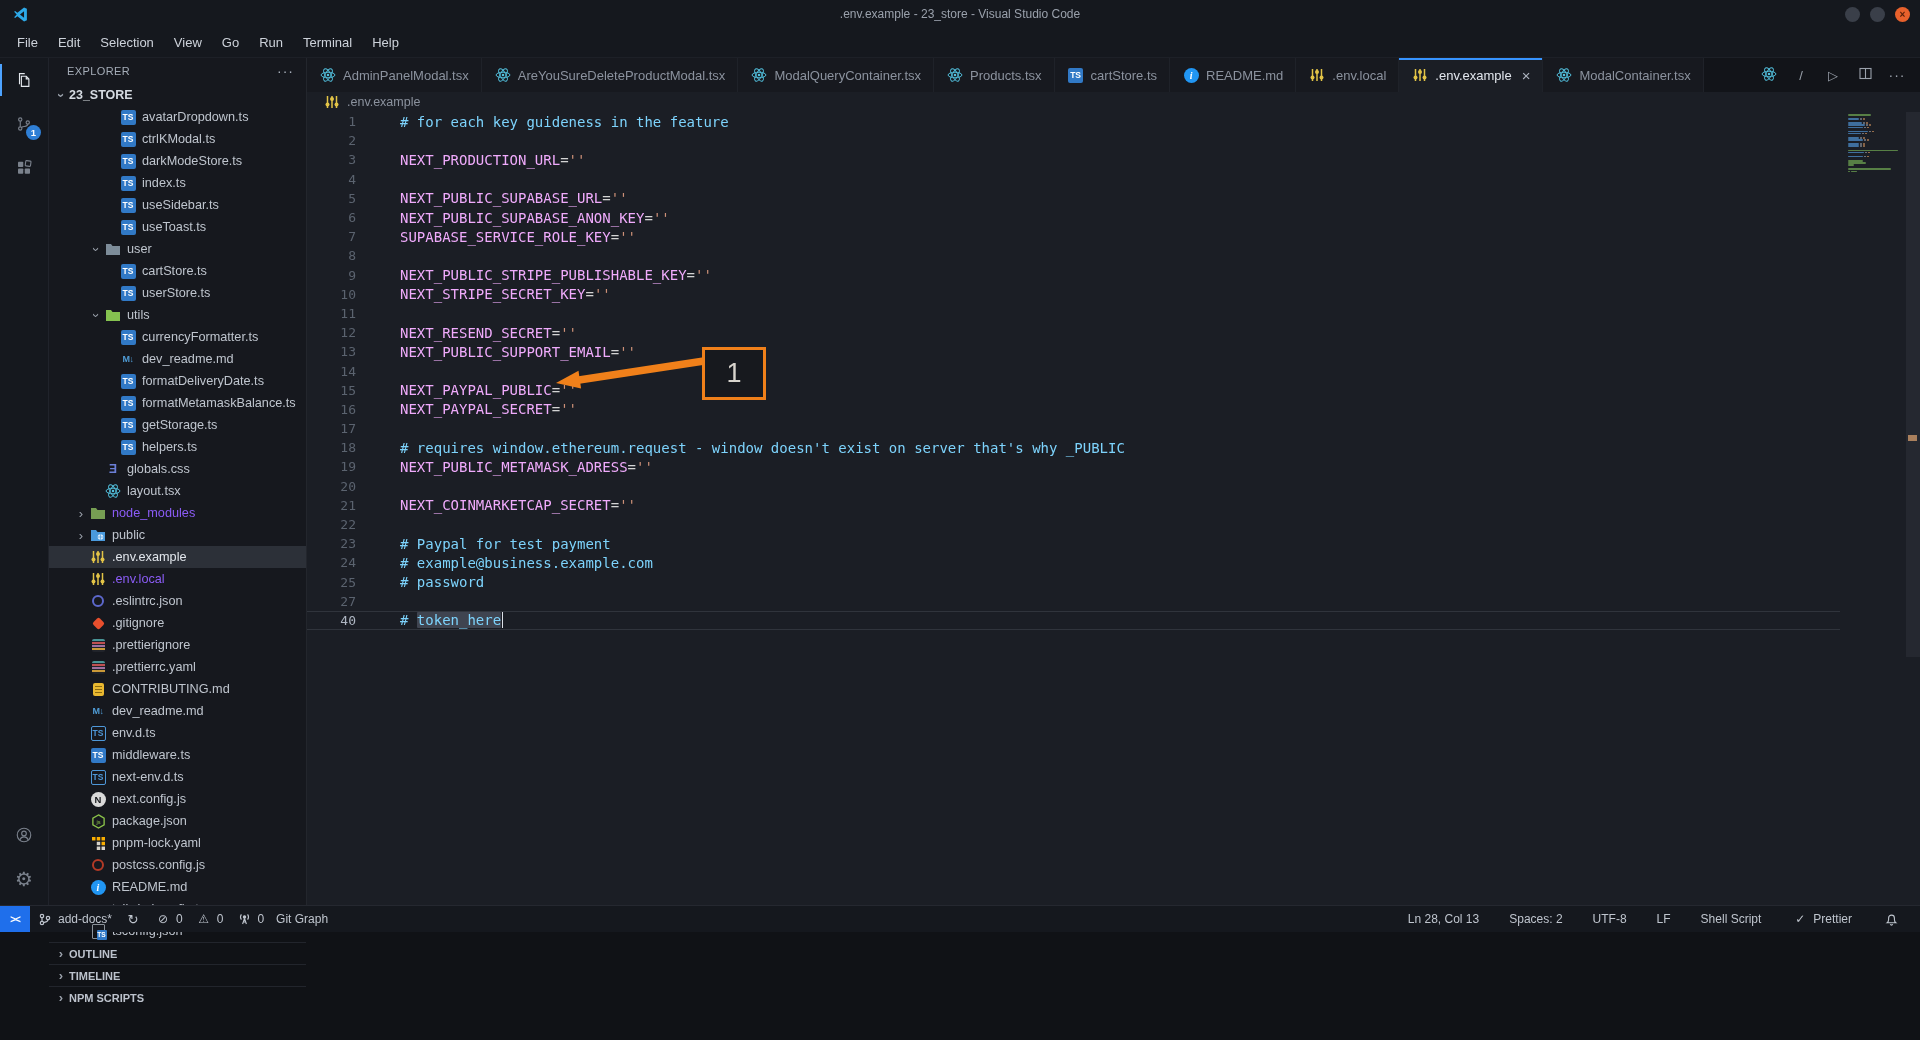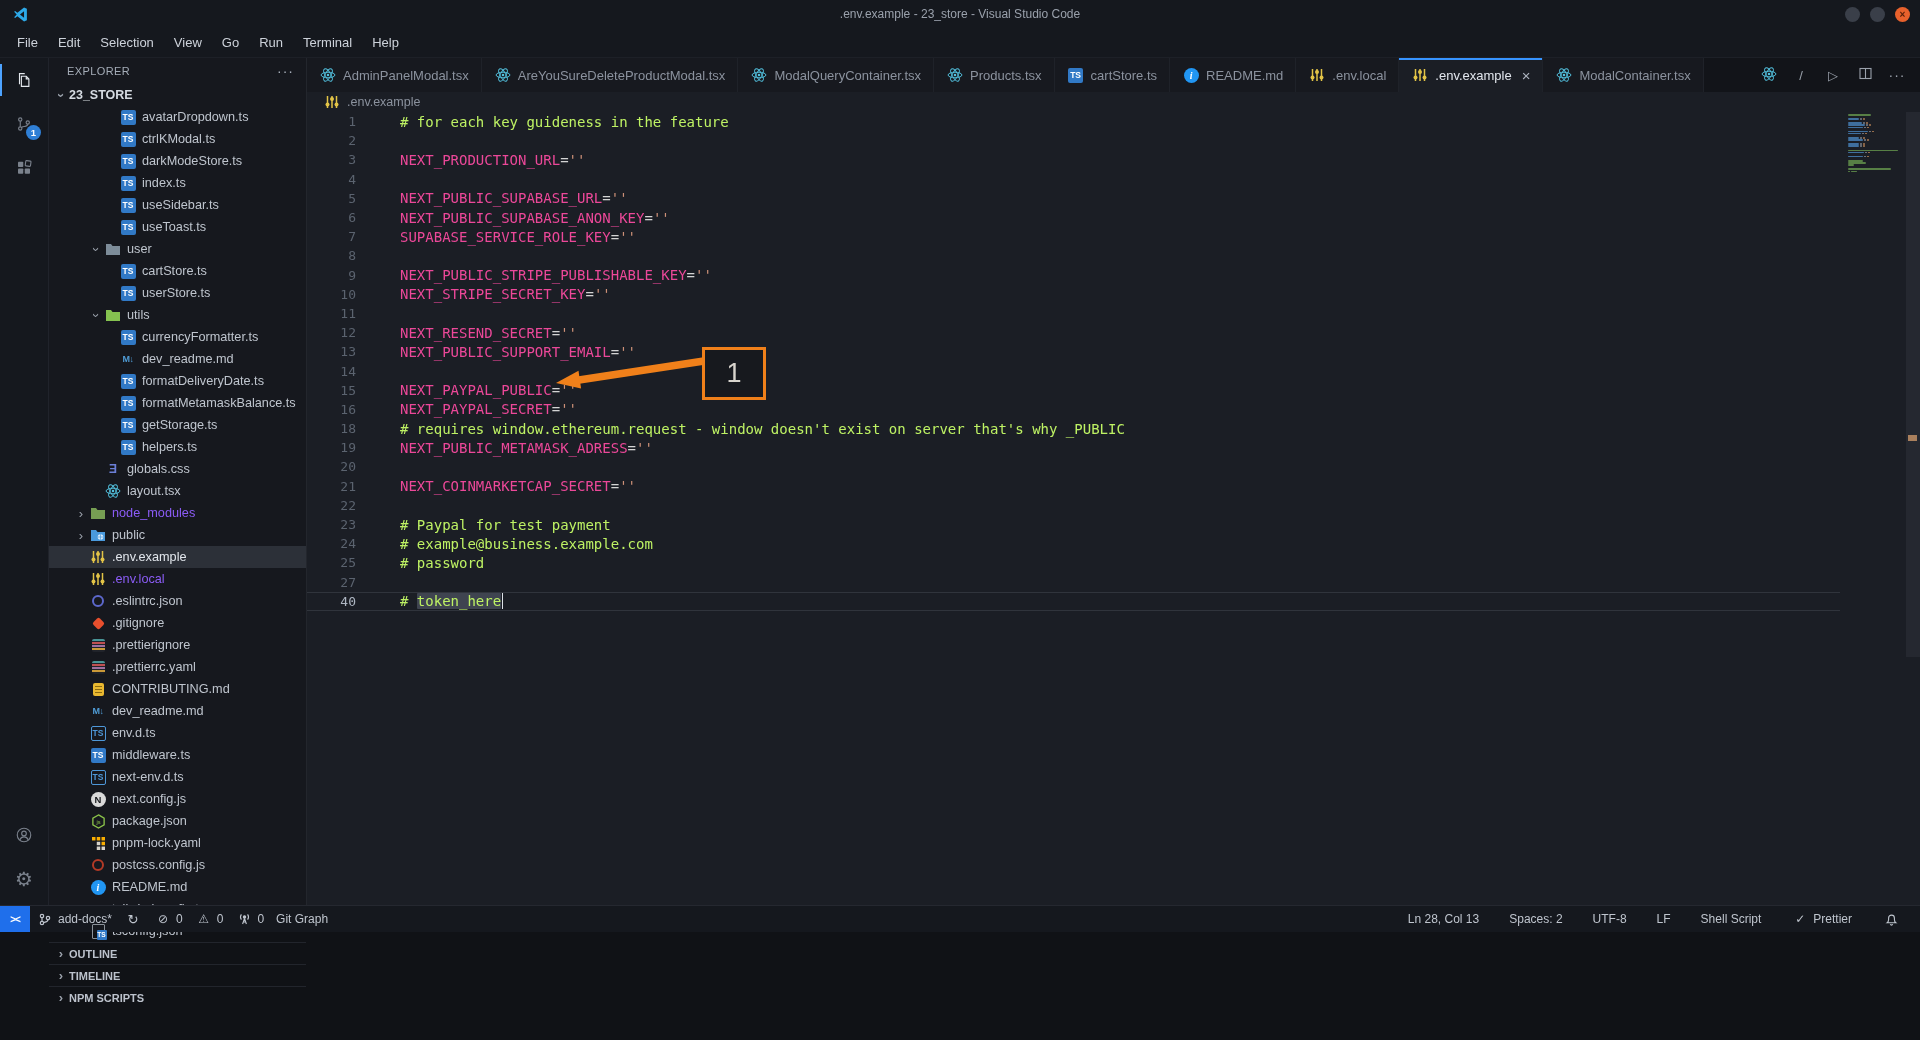--- a/index.html
+++ b/index.html
@@ -77,22 +77,22 @@
   .ed-actions{margin-left:auto;display:flex;align-items:center;gap:14px;padding:0 14px;color:#9aa1ab;font-size:14px}
   .breadcrumb{height:20px;display:flex;align-items:center;gap:6px;padding-left:16px;font-size:12.5px;color:#8b929e;background:#1b1e25;flex:none}
 
   .code-wrap{position:relative;flex:1;background:#1b1e25;overflow:hidden}
   .code{position:absolute;left:0;top:0;right:80px}
   .cl{height:19.2px;display:flex;align-items:center;font-family:"DejaVu Sans Mono",monospace;font-size:14px;white-space:pre}
   .cl.cur{box-shadow:inset 0 1px 0 #30343c,inset 0 -1px 0 #30343c}
   .ln{width:71px;padding-right:22px;text-align:right;color:#5b636f;font-size:13px;flex:none}
   .cl.cur .ln{color:#aeb6c2}
   .lc{padding-left:22px}
-  .tok-c{color:#bef264}
-  .tok-v{color:#ec4899}
+  .tok-c{color:#7dd3fc}
+  .tok-v{color:#f0abfc}
   .tok-o{color:#d4d4d4}
   .tok-s{color:#CE9178}
   .tok-sel{background:#3f4450;border-radius:1px}
   .caret{display:inline-block;width:1.5px;height:16px;background:#dde1e8;vertical-align:text-bottom;margin-left:.5px}
 
   .minimap{position:absolute;top:2px;right:16px;width:58px}
   .mm-line{height:2.1px;display:flex;gap:1px;padding-left:2px}
   .mm-seg{height:1.6px;border-radius:1px;display:inline-block}
   .mm-c{background:#577f45}.mm-v{background:#3f6f9e}.mm-o{background:#7a7f87}.mm-s{background:#a87850}
   .scroll-thumb{position:absolute;right:0;top:0;width:14px;height:545px;background:rgba(125,135,150,.10)}
@@ -722,20 +722,21 @@
             <div class="cl"><span class="ln">7</span><span class="lc"><span class="tok-v">SUPABASE_SERVICE_ROLE_KEY</span><span class="tok-o">=</span><span class="tok-s">''</span></span></div>
             <div class="cl"><span class="ln">8</span><span class="lc"></span></div>
             <div class="cl"><span class="ln">9</span><span class="lc"><span class="tok-v">NEXT_PUBLIC_STRIPE_PUBLISHABLE_KEY</span><span class="tok-o">=</span><span class="tok-s">''</span></span></div>
             <div class="cl"><span class="ln">10</span><span class="lc"><span class="tok-v">NEXT_STRIPE_SECRET_KEY</span><span class="tok-o">=</span><span class="tok-s">''</span></span></div>
             <div class="cl"><span class="ln">11</span><span class="lc"></span></div>
             <div class="cl"><span class="ln">12</span><span class="lc"><span class="tok-v">NEXT_RESEND_SECRET</span><span class="tok-o">=</span><span class="tok-s">''</span></span></div>
             <div class="cl"><span class="ln">13</span><span class="lc"><span class="tok-v">NEXT_PUBLIC_SUPPORT_EMAIL</span><span class="tok-o">=</span><span class="tok-s">''</span></span></div>
             <div class="cl"><span class="ln">14</span><span class="lc"></span></div>
             <div class="cl"><span class="ln">15</span><span class="lc"><span class="tok-v">NEXT_PAYPAL_PUBLIC</span><span class="tok-o">=</span><span class="tok-s">''</span></span></div>
             <div class="cl"><span class="ln">16</span><span class="lc"><span class="tok-v">NEXT_PAYPAL_SECRET</span><span class="tok-o">=</span><span class="tok-s">''</span></span></div>
+            <div class="cl"><span class="ln">17</span><span class="lc"></span></div>
             <div class="cl"><span class="ln">18</span><span class="lc"><span class="tok-c"># requires window.ethereum.request - window doesn't exist on server that's why _PUBLIC</span></span></div>
             <div class="cl"><span class="ln">19</span><span class="lc"><span class="tok-v">NEXT_PUBLIC_METAMASK_ADRESS</span><span class="tok-o">=</span><span class="tok-s">''</span></span></div>
             <div class="cl"><span class="ln">20</span><span class="lc"></span></div>
             <div class="cl"><span class="ln">21</span><span class="lc"><span class="tok-v">NEXT_COINMARKETCAP_SECRET</span><span class="tok-o">=</span><span class="tok-s">''</span></span></div>
             <div class="cl"><span class="ln">22</span><span class="lc"></span></div>
             <div class="cl"><span class="ln">23</span><span class="lc"><span class="tok-c"># Paypal for test payment</span></span></div>
             <div class="cl"><span class="ln">24</span><span class="lc"><span class="tok-c"># example@business.example.com</span></span></div>
             <div class="cl"><span class="ln">25</span><span class="lc"><span class="tok-c"># password</span></span></div>
             <div class="cl"><span class="ln">27</span></div>
             <div class="cl cur"><span class="ln">40</span><span class="lc"><span class="tok-c"># </span><span class="tok-c tok-sel">token_here</span><span class="caret"></span></span></div>

